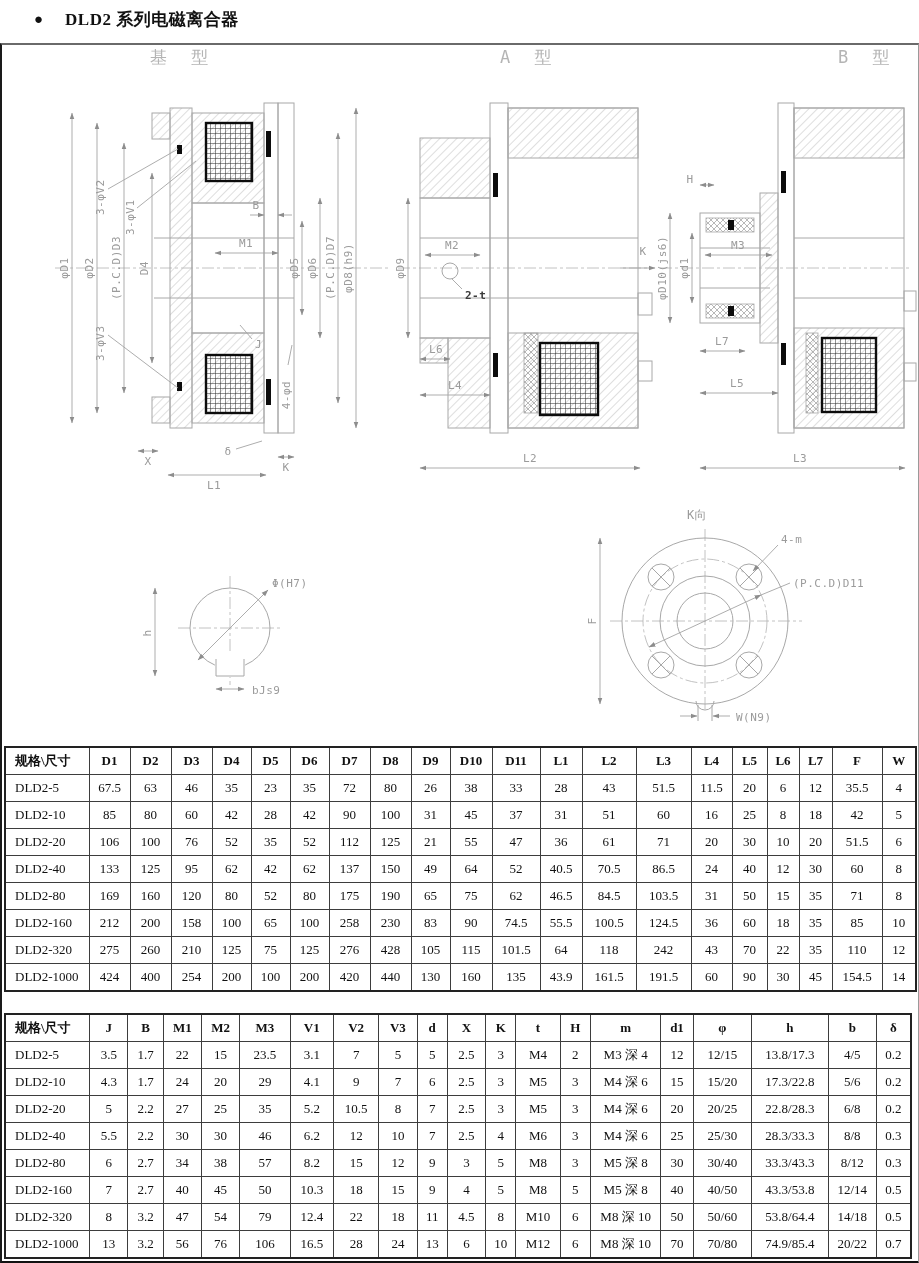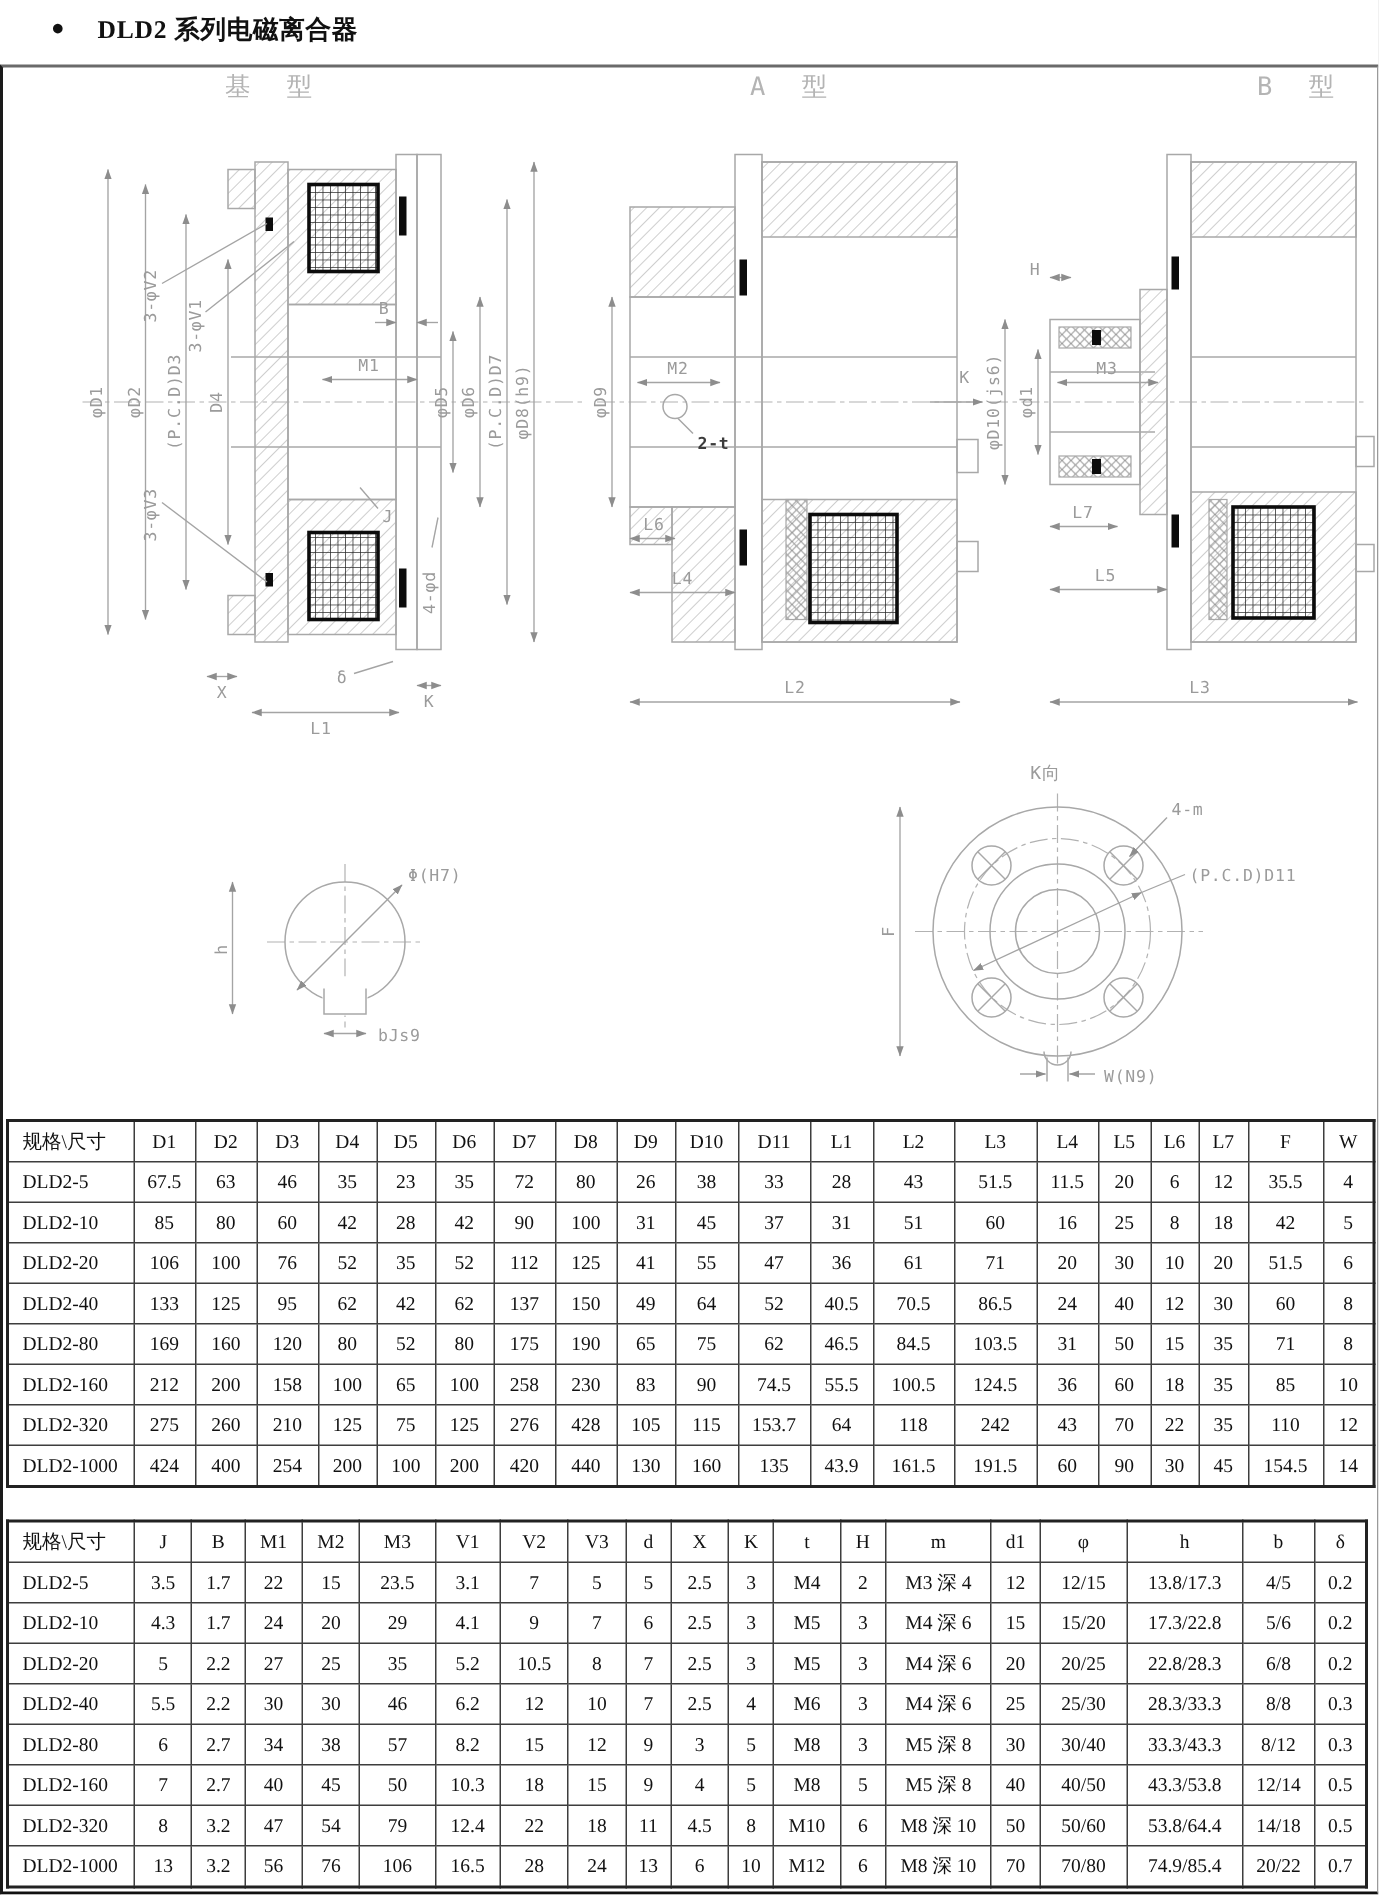--- a/index.html
+++ b/index.html
@@ -18,21 +18,21 @@
   .dim{stroke:#a4a4a4;fill:none;stroke-width:0.9;}
   .cl{stroke:#b2b2b2;fill:none;stroke-width:0.8;stroke-dasharray:12 3 3 3;}
   .hatch{fill:url(#hA);stroke:#a8a8a8;stroke-width:1;}
   .coil{fill:url(#grid);stroke:#0c0c0c;stroke-width:2.4;}
   .knurl{fill:url(#cross);stroke:#a8a8a8;stroke-width:0.8;}
   .blk{fill:#0c0c0c;stroke:none;}
   table.dims{position:absolute;left:4px;width:908px;border-collapse:collapse;table-layout:fixed;
              font-size:13px;background:#fff;}
   table.dims th,table.dims td{border:1px solid #3d3d3d;height:26px;text-align:center;
              padding:0 1px;overflow:hidden;white-space:nowrap;}
-  table.dims th{font-weight:normal;}
+  table.dims th{font-weight:bold;}
   table.dims td:first-child,table.dims th:first-child{text-align:left;padding-left:9px;}
   table.dims{border:2px solid #222;}
   #t1{top:746px;}
   #t2{top:1013px;}
 </style>
 </head>
 <body>
 
 <div class="sheet">
   <div class="titlebar">
@@ -361,21 +361,21 @@
         <tr>
           <td>DLD2-20</td>
           <td>106</td>
           <td>100</td>
           <td>76</td>
           <td>52</td>
           <td>35</td>
           <td>52</td>
           <td>112</td>
           <td>125</td>
-          <td>41</td>
+          <td>21</td>
           <td>55</td>
           <td>47</td>
           <td>36</td>
           <td>61</td>
           <td>71</td>
           <td>20</td>
           <td>30</td>
           <td>10</td>
           <td>20</td>
           <td>51.5</td>
@@ -455,21 +455,21 @@
           <td>275</td>
           <td>260</td>
           <td>210</td>
           <td>125</td>
           <td>75</td>
           <td>125</td>
           <td>276</td>
           <td>428</td>
           <td>105</td>
           <td>115</td>
-          <td>153.7</td>
+          <td>101.5</td>
           <td>64</td>
           <td>118</td>
           <td>242</td>
           <td>43</td>
           <td>70</td>
           <td>22</td>
           <td>35</td>
           <td>110</td>
           <td>12</td>
         </tr>

